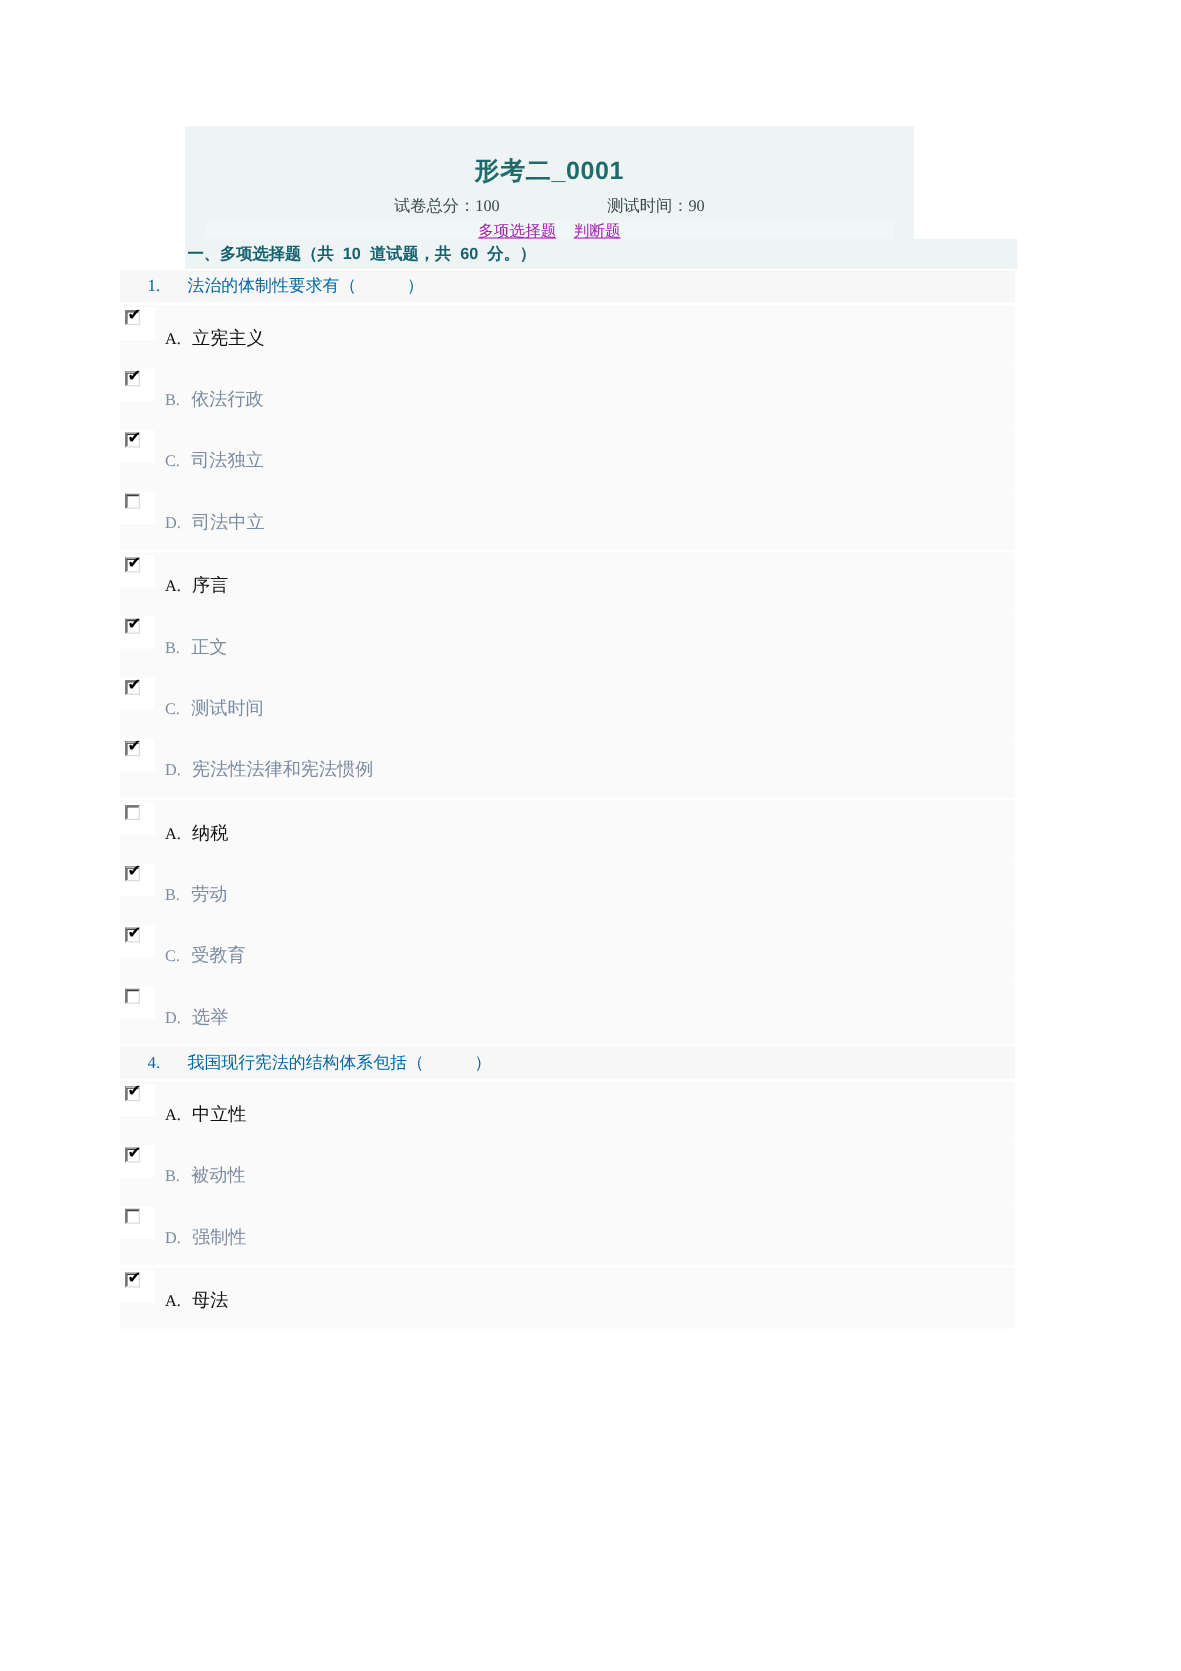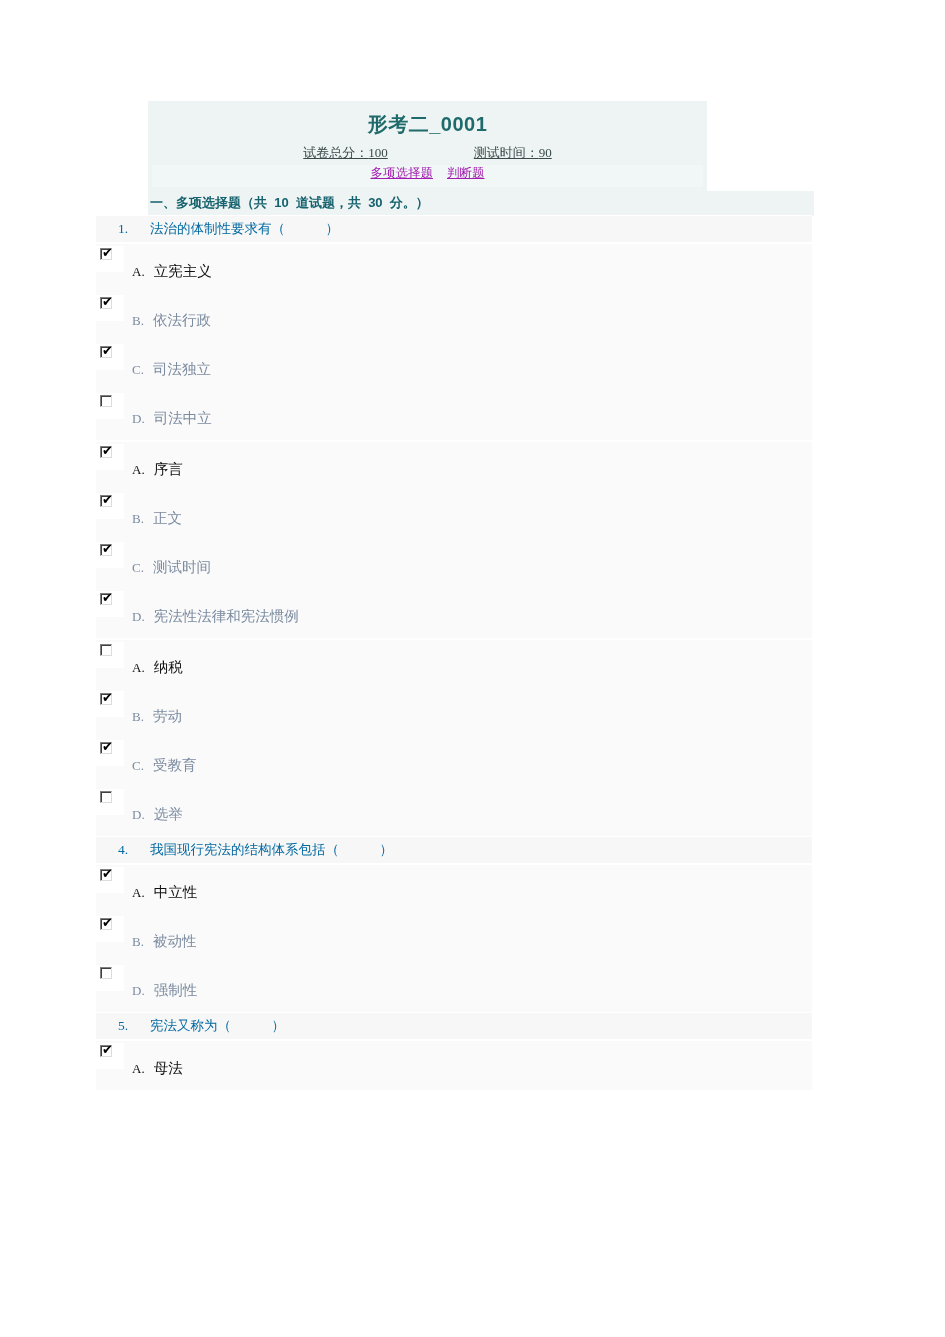--- a/index.html
+++ b/index.html
@@ -25,40 +25,39 @@
     height: 1337px;
   }
 
   
   .exam-header {
     position: absolute;
     left: 148px;
     top: 101px;
     width: 551px;
     background: #eef4f3;
-    padding: 4px;
+    padding: 16px;
   }
   .exam-title {
     text-align: center;
     font-family: "Liberation Sans", "DejaVu Sans", sans-serif;
     font-size: 20px;
     font-weight: bold;
     color: #1f6b6b;
     padding: 6px 0 4px 0;
     letter-spacing: 0.5px;
   }
   .exam-meta {
     text-align: center;
     font-size: 13px;
     color: #3a4a4a;
     padding: 2px 0 3px 0;
   }
   .exam-meta .meta-item {
     display: inline-block;
-    text-decoration: underline;
   }
   .exam-meta .meta-gap {
     display: inline-block;
     width: 86px;
   }
   .exam-links {
     text-align: center;
     font-size: 12.5px;
     padding: 0 0 5px 0;
     background: #f0f7f6;
@@ -180,21 +179,21 @@
 <body>
 
 <div class="page">
 
   <div class="exam-header">
     <div class="exam-title">形考二_0001</div>
     <div class="exam-meta"><span class="meta-item"><span>试卷总分：</span><span>100</span></span><span class="meta-gap"></span><span class="meta-item"><span>测试时间：</span><span>90</span></span></div>
     <div class="exam-links"><a href="#">多项选择题</a><a href="#">判断题</a></div>
   </div>
 
-  <div class="section-heading">一、多项选择题（共  10  道试题，共  30  分。）</div>
+  <div class="section-heading">一、多项选择题（共  10  道试题，共  60  分。）</div>
 
   <div class="qlist" id="qlist">
       <div class="question-row"><span class="qnum">1.</span><span class="qtext">法治的体制性要求有（            ）</span></div>
       <div class="option-row first-in-group">
         <div class="option-box">
           <div class="cbox">
             <span class="tick">✔</span>
           </div>
         </div>
         <div class="option-label"><span class="letter opt-dark">A.</span><span class="otext opt-dark">立宪主义</span></div>
@@ -297,21 +296,20 @@
           </div>
         </div>
         <div class="option-label"><span class="letter opt-muted">B.</span><span class="otext opt-muted">被动性</span></div>
       </div>
       <div class="option-row">
         <div class="option-box">
           <div class="cbox"></div>
         </div>
         <div class="option-label"><span class="letter opt-muted">D.</span><span class="otext opt-muted">强制性</span></div>
       </div>
-      <div class="question-row"><span class="qnum">5.</span><span class="qtext">宪法又称为（            ）</span></div>
       <div class="option-row first-in-group">
         <div class="option-box">
           <div class="cbox">
             <span class="tick">✔</span>
           </div>
         </div>
         <div class="option-label"><span class="letter opt-dark">A.</span><span class="otext opt-dark">母法</span></div>
       </div>
     </div>
 

